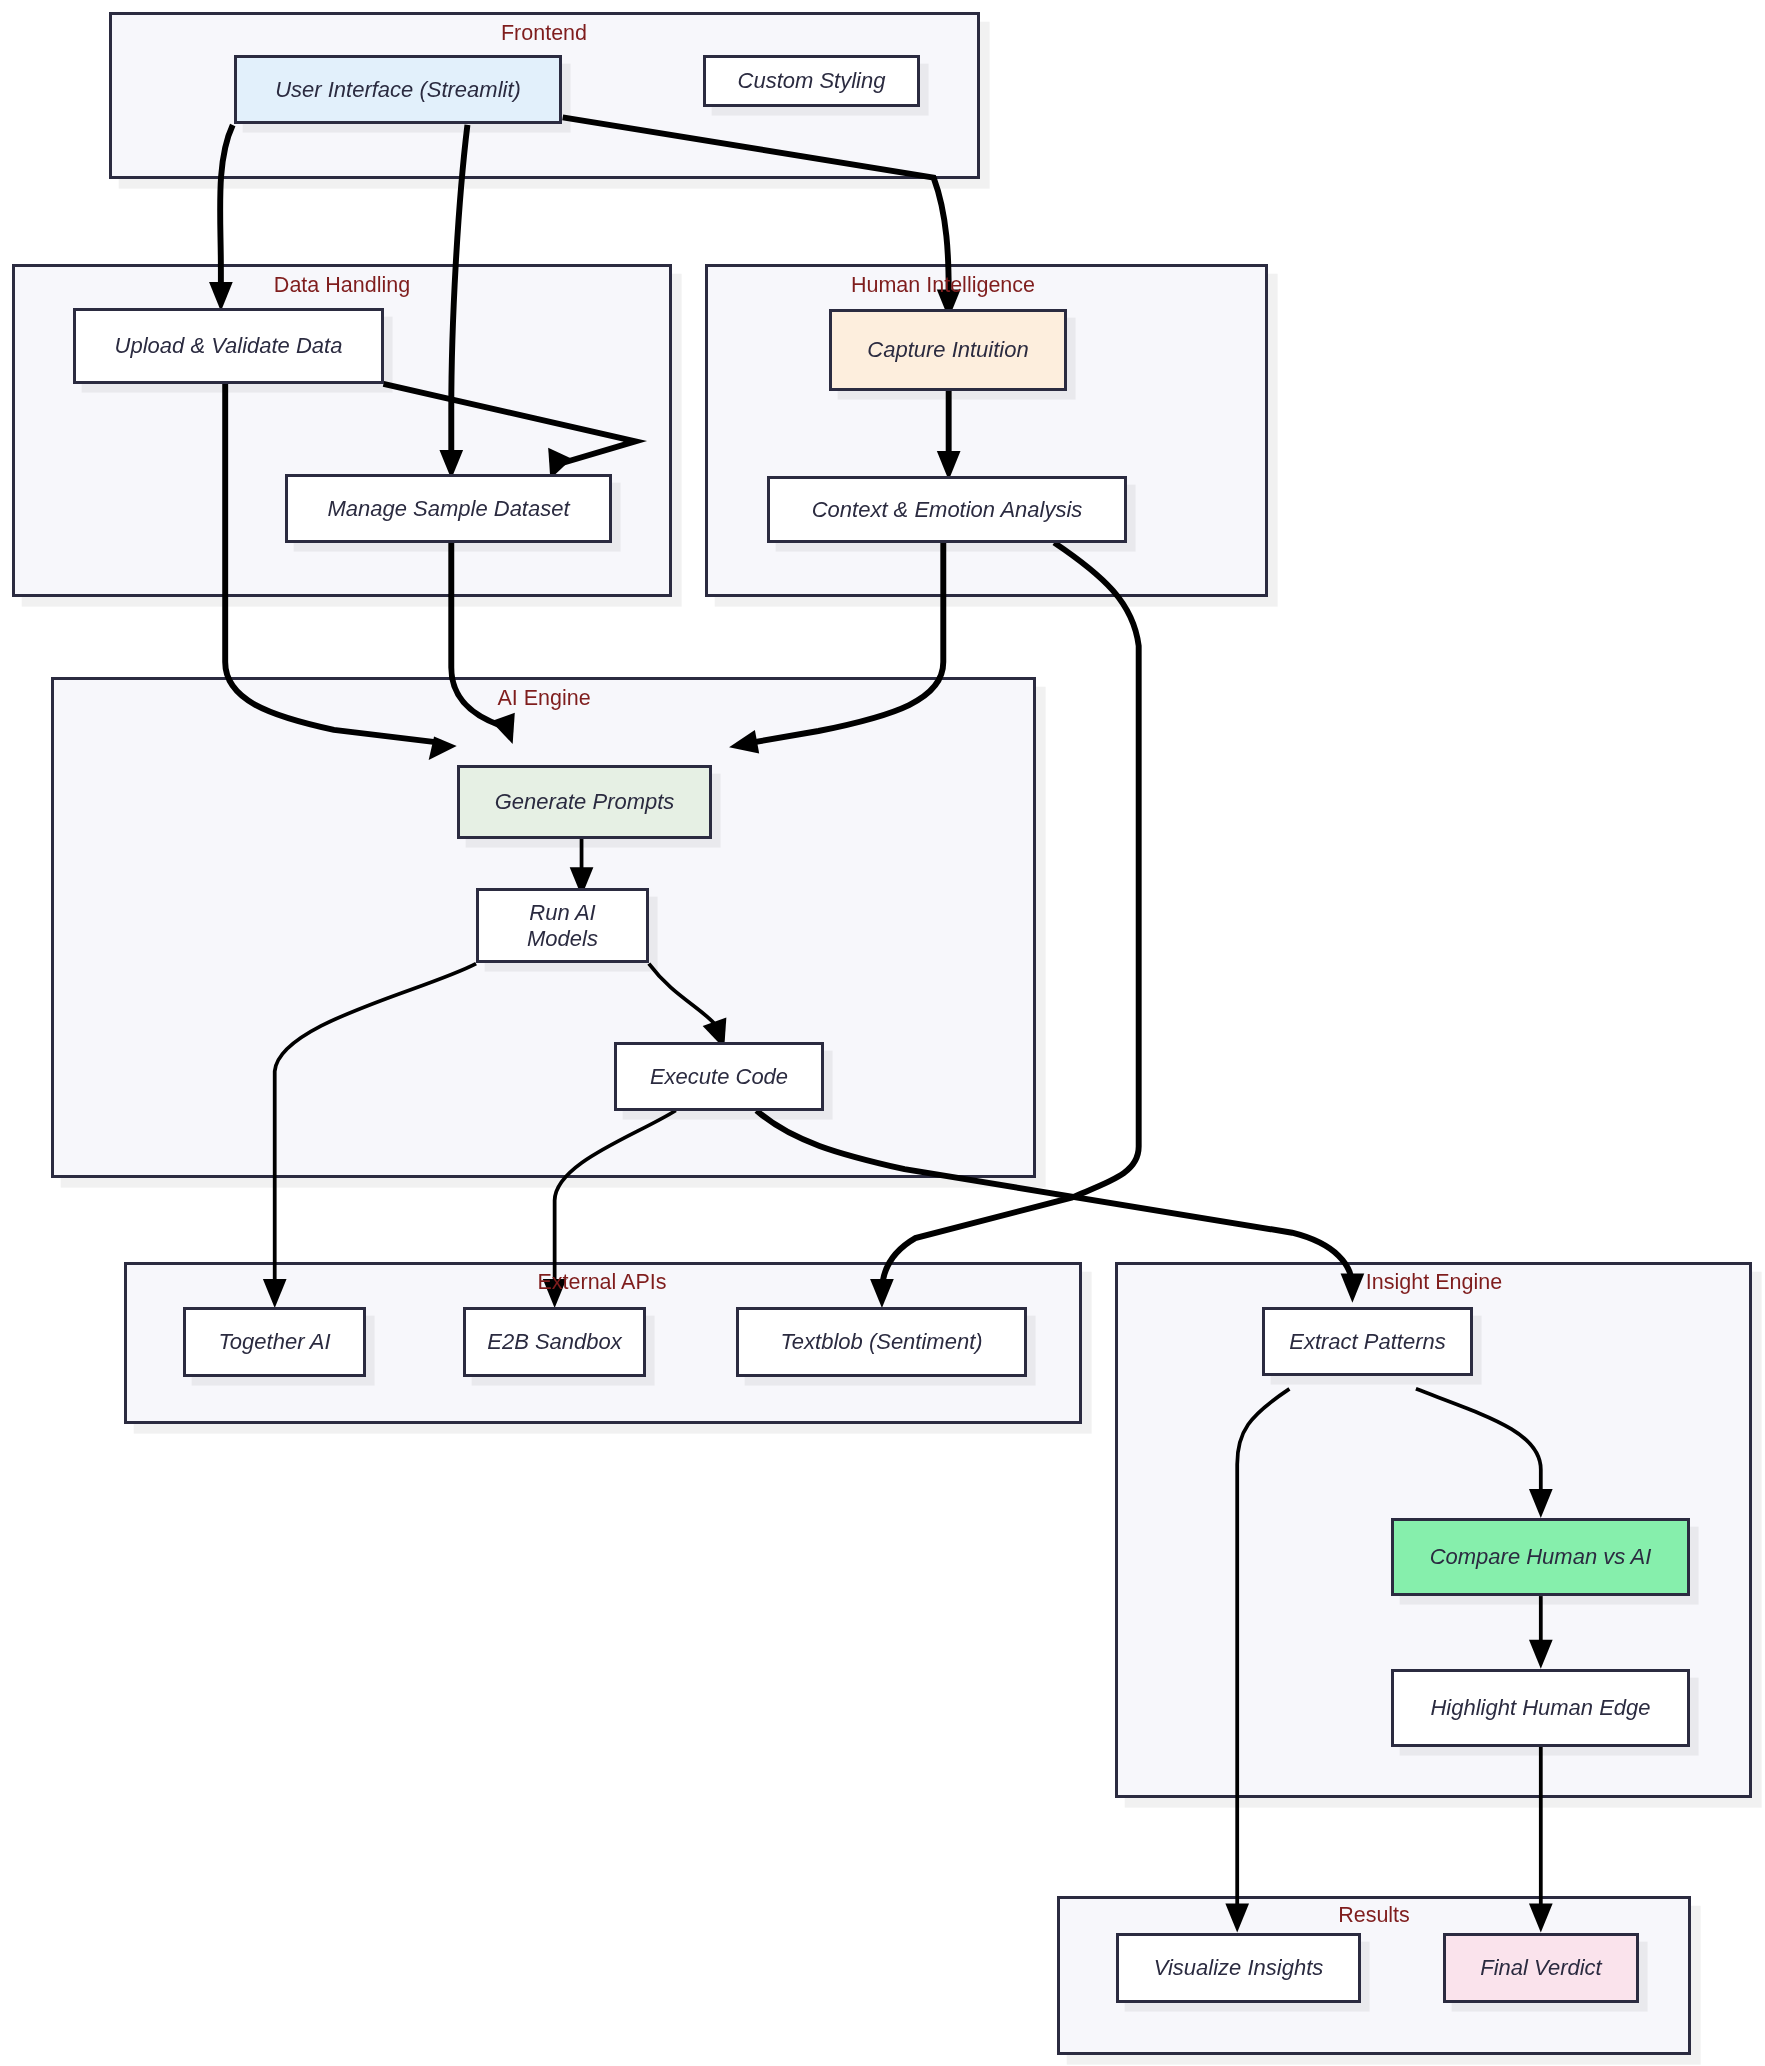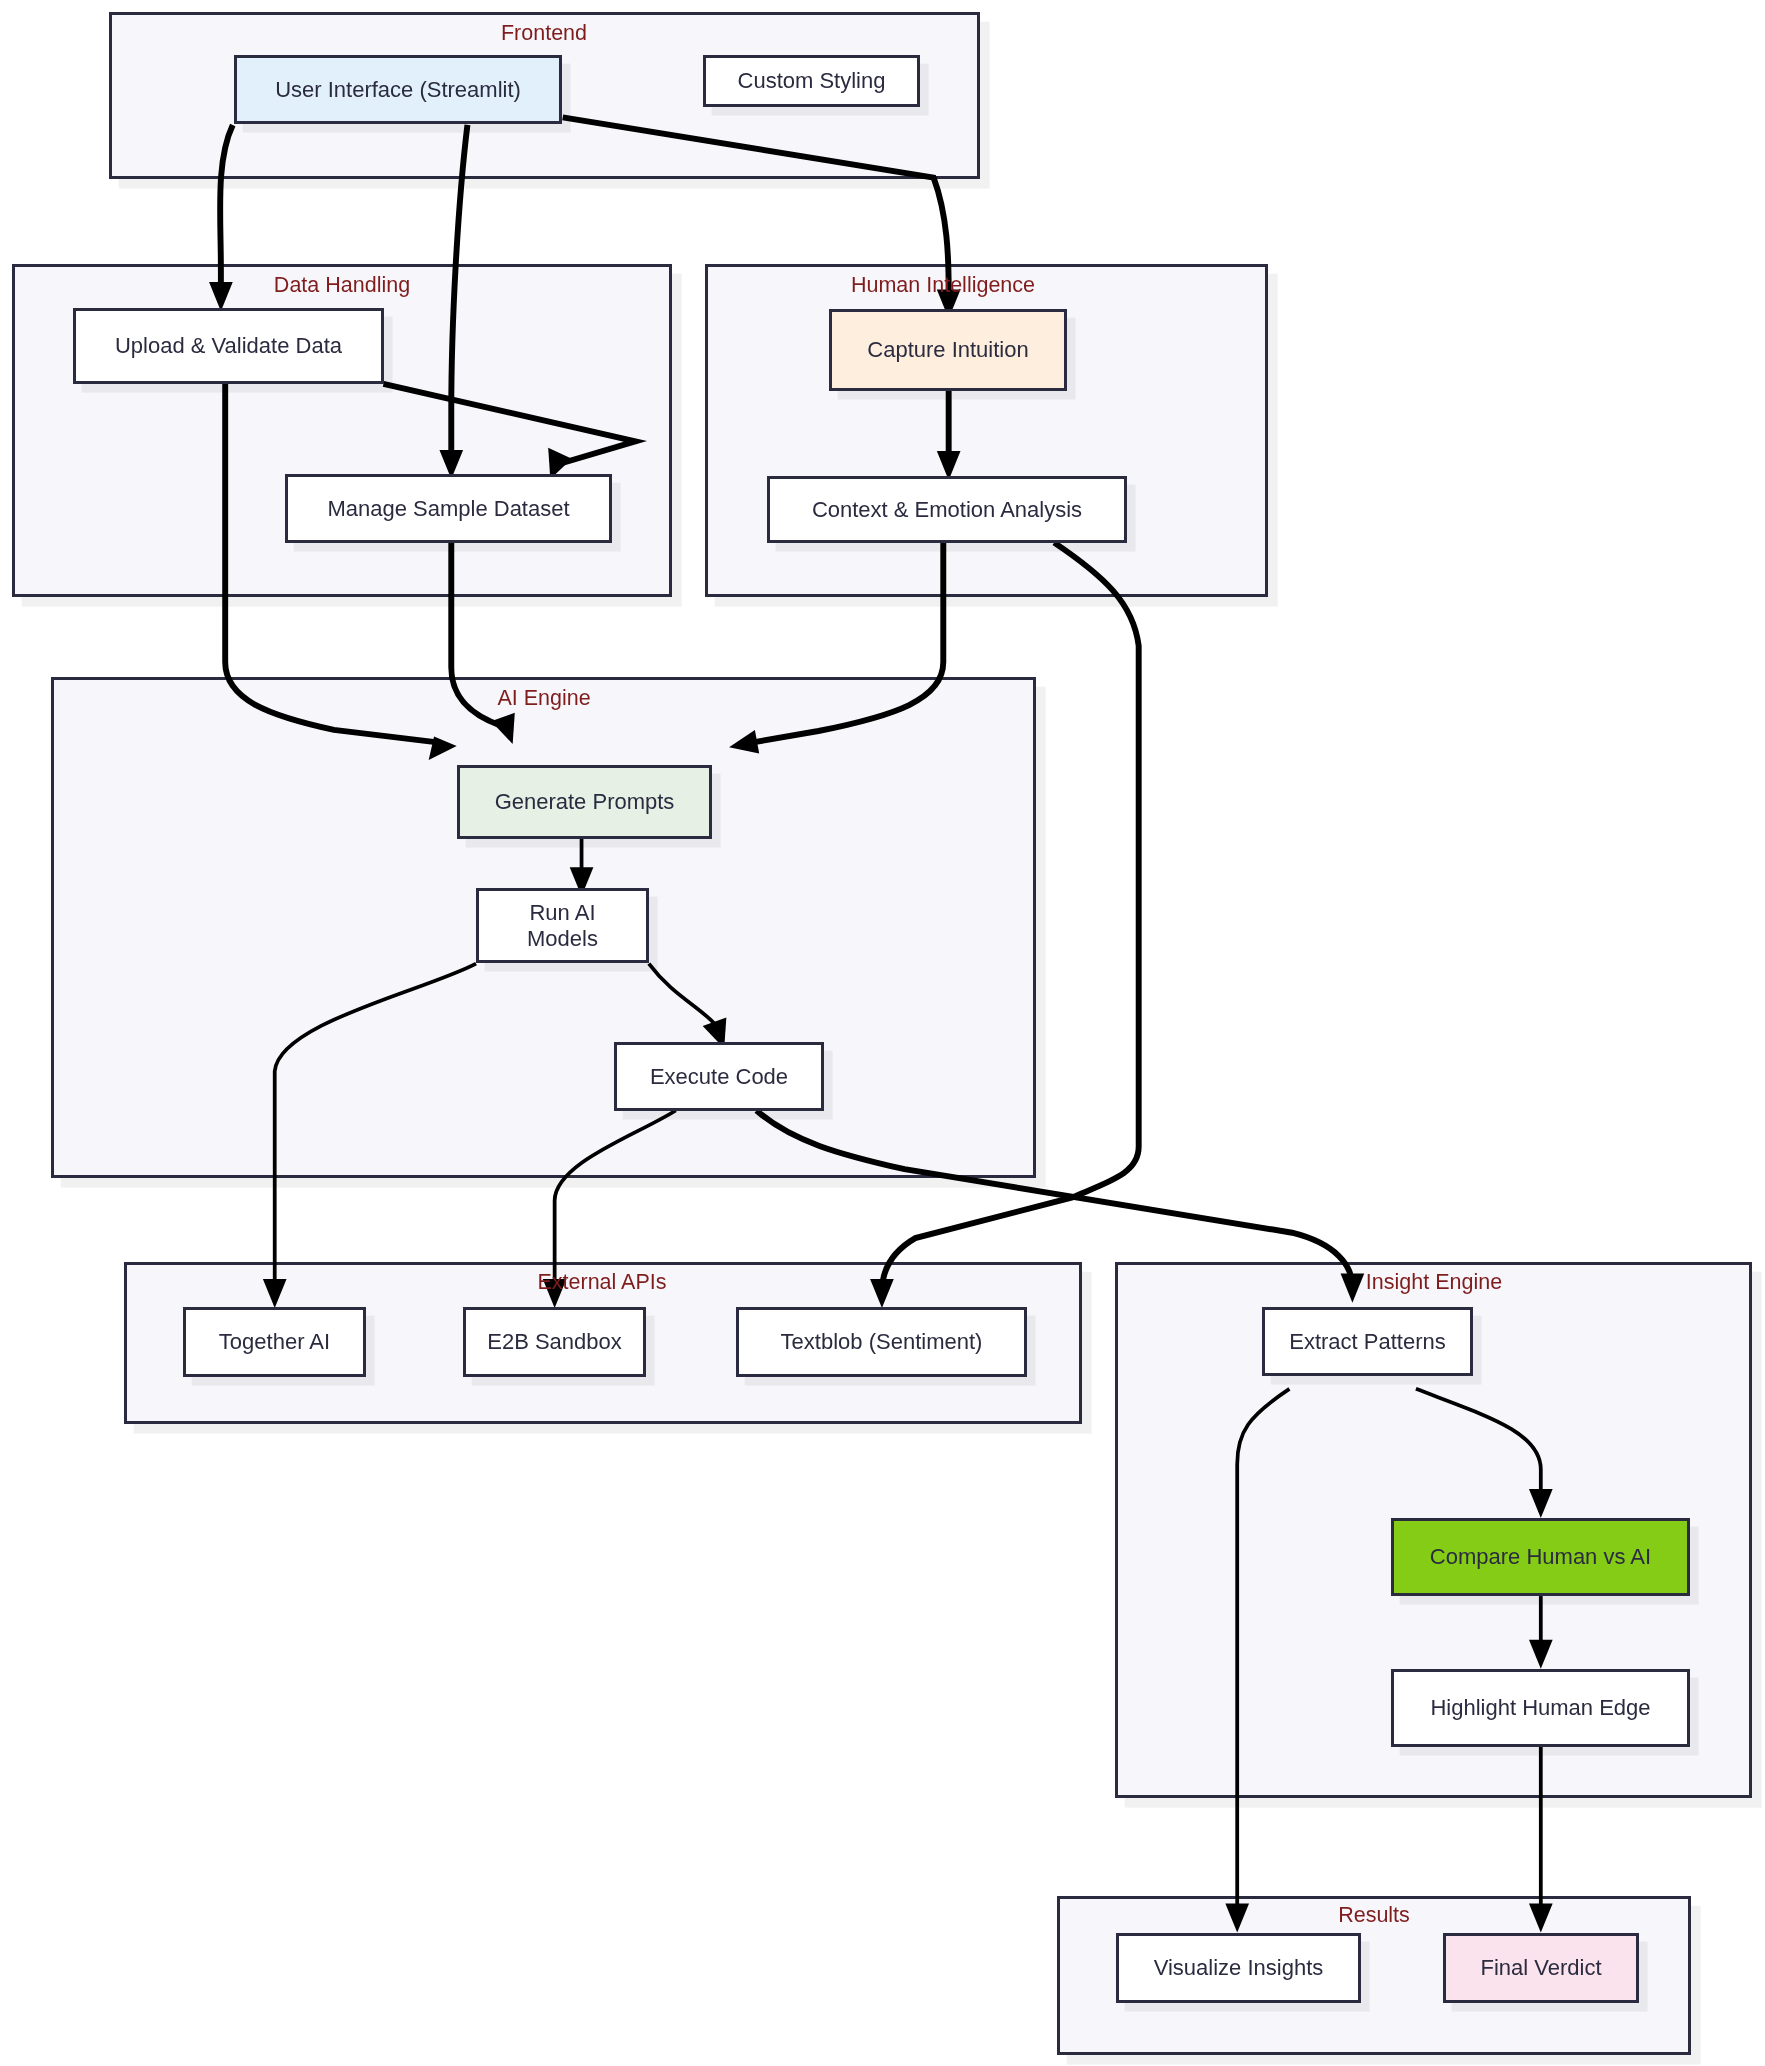--- a/index.html
+++ b/index.html
@@ -34,25 +34,26 @@
     display:flex;
     align-items:center;
     justify-content:center;
     text-align:center;
     color:#2b2b40;
     font-size:22px;
     line-height:1.15;
     padding:0 15px;
     box-shadow:8.6px 8.6px 0 0 rgba(0,0,0,0.055);
     z-index:5;
+    font-style:italic;
   }
   .n-blue   {background:#e2f0fb;}
   .n-orange {background:#fdeedd;}
   .n-green  {background:#e6f0e4;}
-  .n-yellow {background:#84cc16;}
+  .n-yellow {background:#86efac;}
   .n-pink   {background:#fae3ec;}
 
   
   #edges{position:absolute;left:0;top:0;width:1766px;height:2066px;z-index:4;pointer-events:none;}
   #edges path{fill:none;stroke:#000000;stroke-width:7;}
   #edges path.thick{stroke-width:11;}
   #edges polygon{fill:#000000;}
 </style>
 </head>
 <body>

